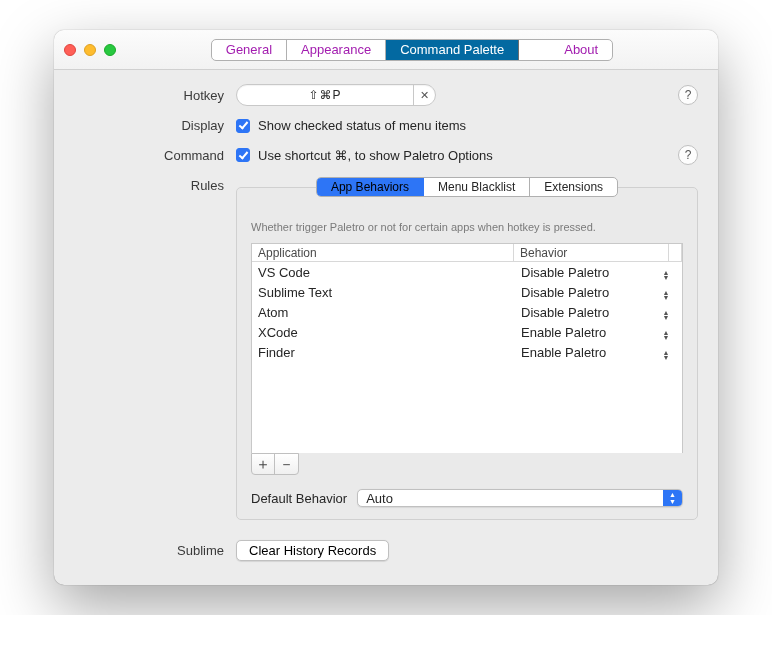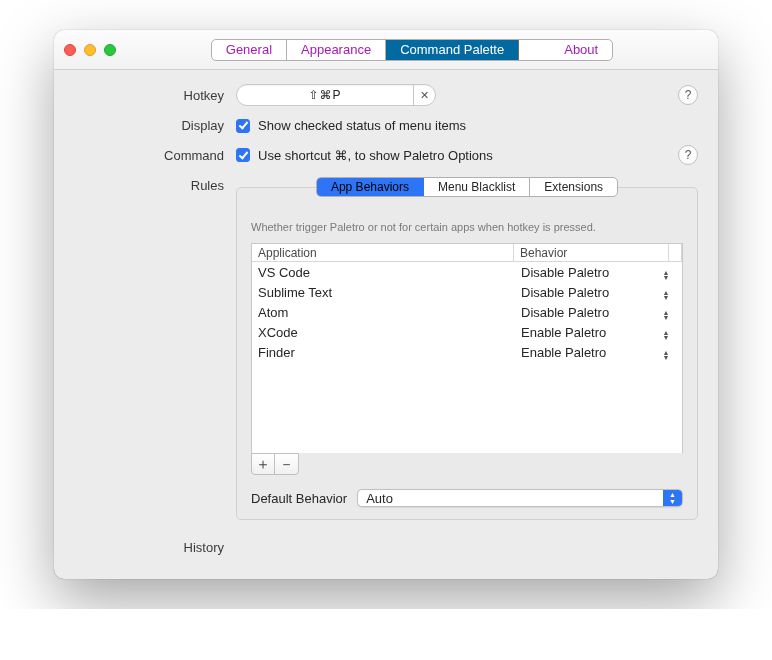--- a/index.html
+++ b/index.html
@@ -404,17 +404,20 @@
           <span class="select-text">Auto</span>
           <div class="select-cap">
               <span>▲</span>
               <span>▼</span>
             </div>
         </div>
       </div>
     </div>
 
     <div class="row" style="margin-top:20px; margin-bottom:0;">
-      <div class="label">History</div>
+      <div class="label">Sublime</div>
+      <div class="field">
+        <button class="history-btn">Clear History Records</button>
+      </div>
     </div>
 
   </div>
 </div>
 
 </body></html>

